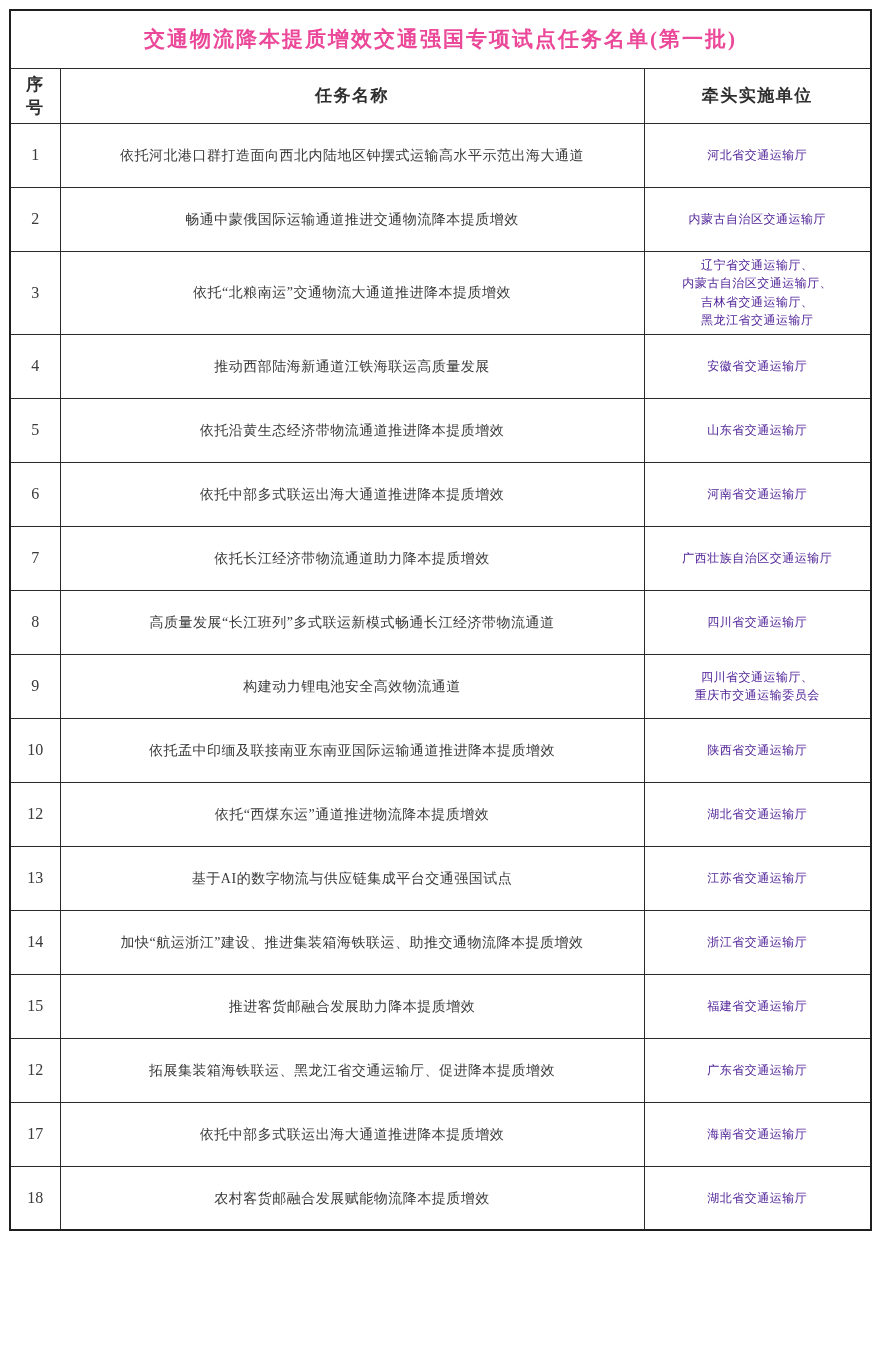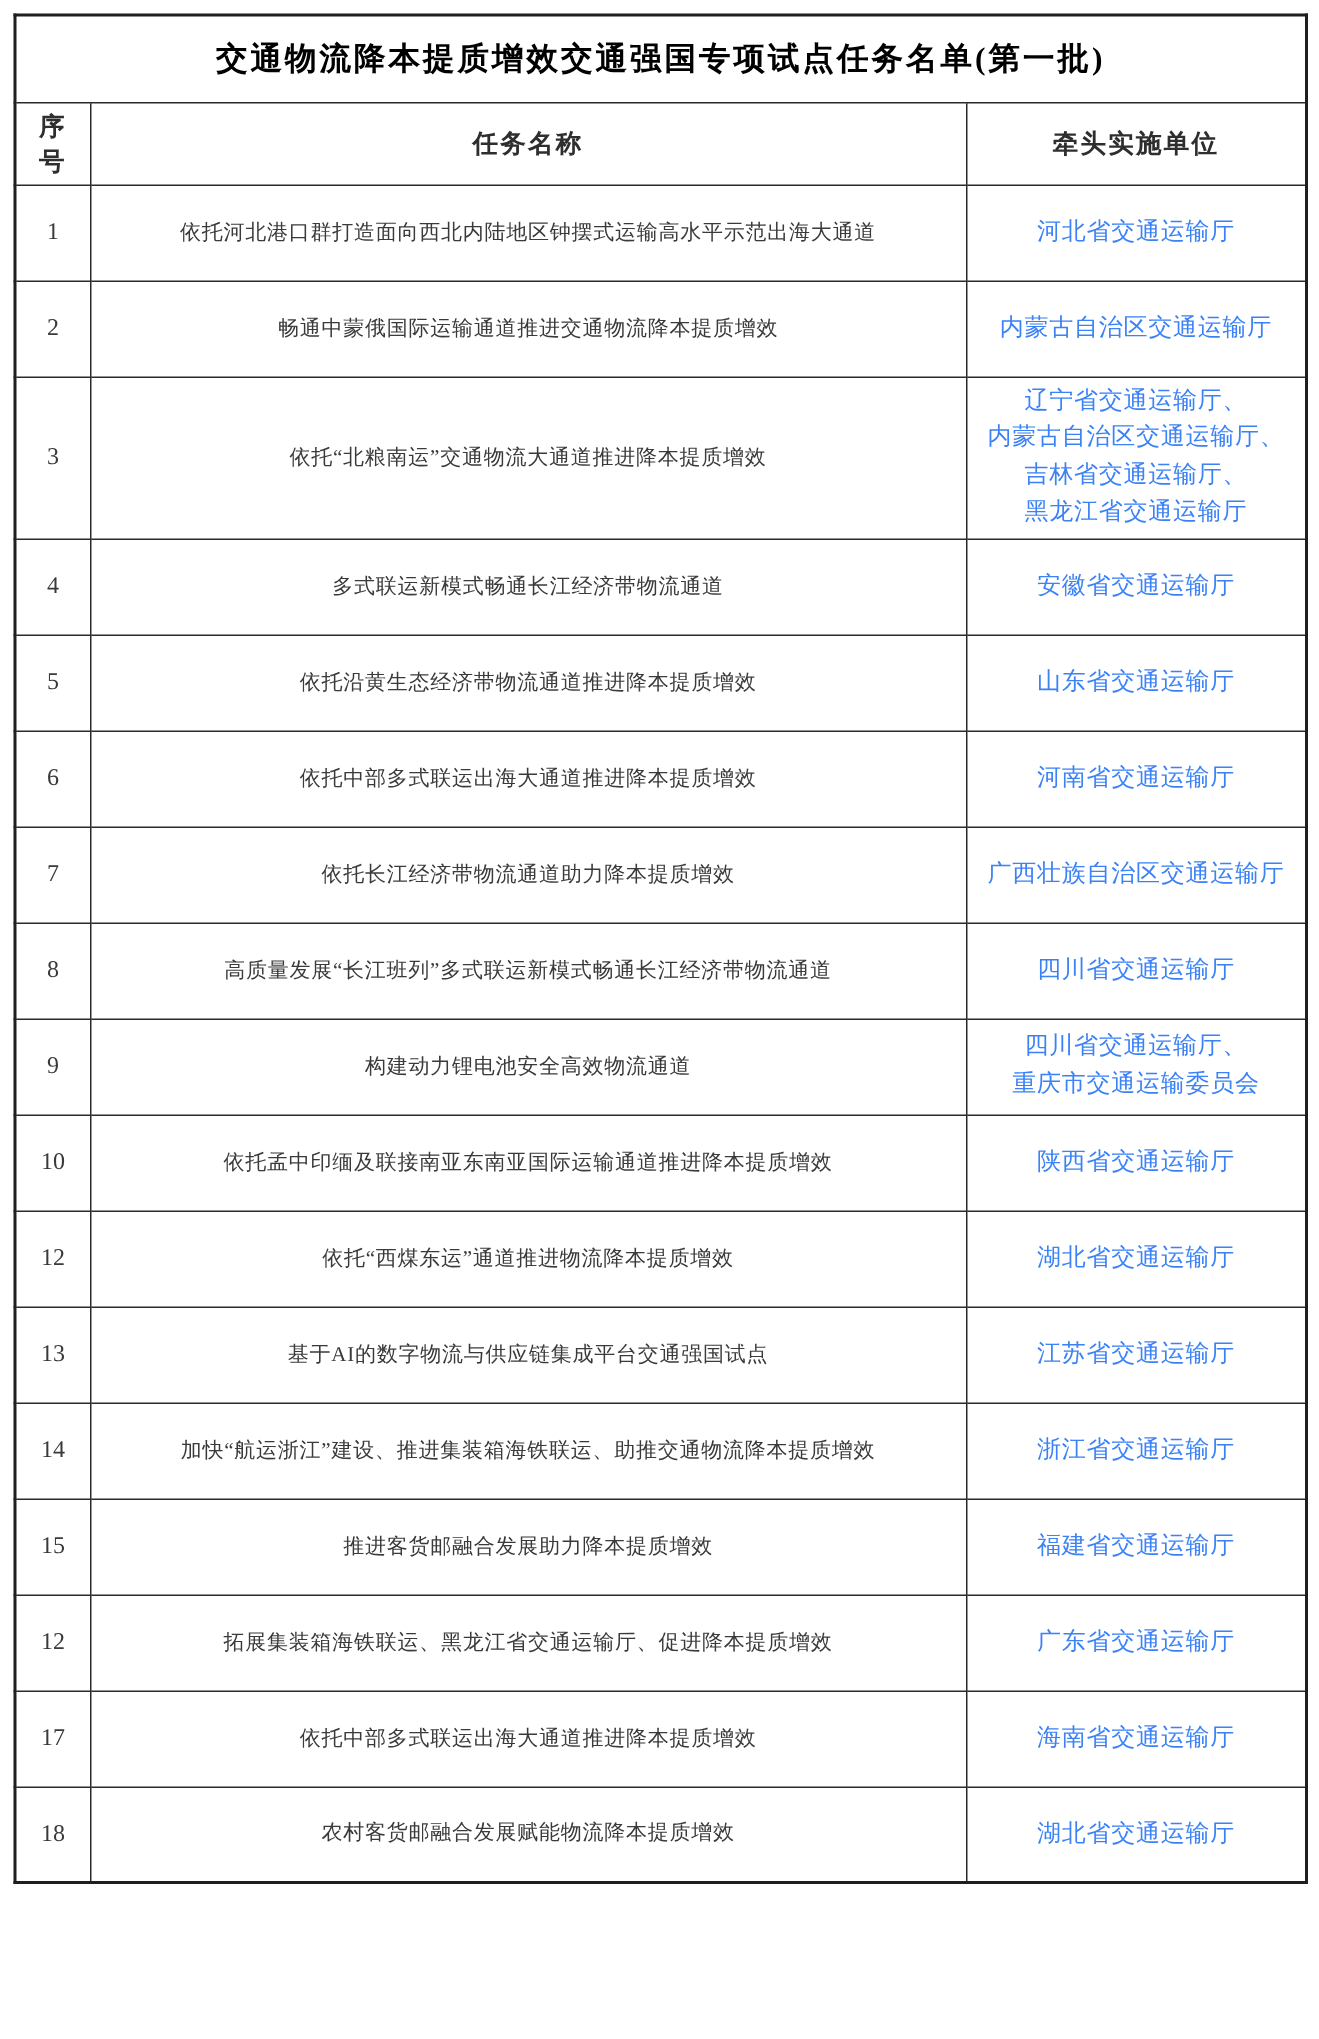--- a/index.html
+++ b/index.html
@@ -30,21 +30,21 @@
     text-align: center;
     vertical-align: middle;
     padding: 4px 8px;
     box-sizing: border-box;
   }
   .title-row th {
     height: 58px;
     font-size: 21px;
     font-weight: bold;
     letter-spacing: 2px;
-    color: #000000;
+    color: #ec4899;
     border-bottom: 2px solid #1f1f1f;
   }
   .header-row th {
     height: 50px;
     font-size: 17px;
     font-weight: bold;
     letter-spacing: 1.5px;
     color: #2e2e2e;
     border-bottom: 2px solid #2a2a2a;
   }
@@ -52,23 +52,23 @@
     font-size: 16px;
     color: #3a3a3a;
   }
   td.cell-task {
     font-size: 14px;
     letter-spacing: 0.5px;
     color: #3a3a3a;
     line-height: 1.5;
   }
   td.cell-unit {
-    font-size: 16px;
+    font-size: 12px;
     letter-spacing: 0.5px;
-    color: #3b82f6;
+    color: #4c1d95;
     white-space: pre-line;
     line-height: 1.55;
   }
   tbody tr {
     height: 64px;
   }
 </style>
 </head>
 <body>
 
@@ -103,21 +103,21 @@
         <tr>
           <td class="cell-no">3</td>
           <td class="cell-task">依托“北粮南运”交通物流大通道推进降本提质增效</td>
           <td class="cell-unit">辽宁省交通运输厅、
 内蒙古自治区交通运输厅、
 吉林省交通运输厅、
 黑龙江省交通运输厅</td>
         </tr>
         <tr>
           <td class="cell-no">4</td>
-          <td class="cell-task">多式联运新模式畅通长江经济带物流通道</td>
+          <td class="cell-task">推动西部陆海新通道江铁海联运高质量发展</td>
           <td class="cell-unit">安徽省交通运输厅</td>
         </tr>
         <tr>
           <td class="cell-no">5</td>
           <td class="cell-task">依托沿黄生态经济带物流通道推进降本提质增效</td>
           <td class="cell-unit">山东省交通运输厅</td>
         </tr>
         <tr>
           <td class="cell-no">6</td>
           <td class="cell-task">依托中部多式联运出海大通道推进降本提质增效</td>

